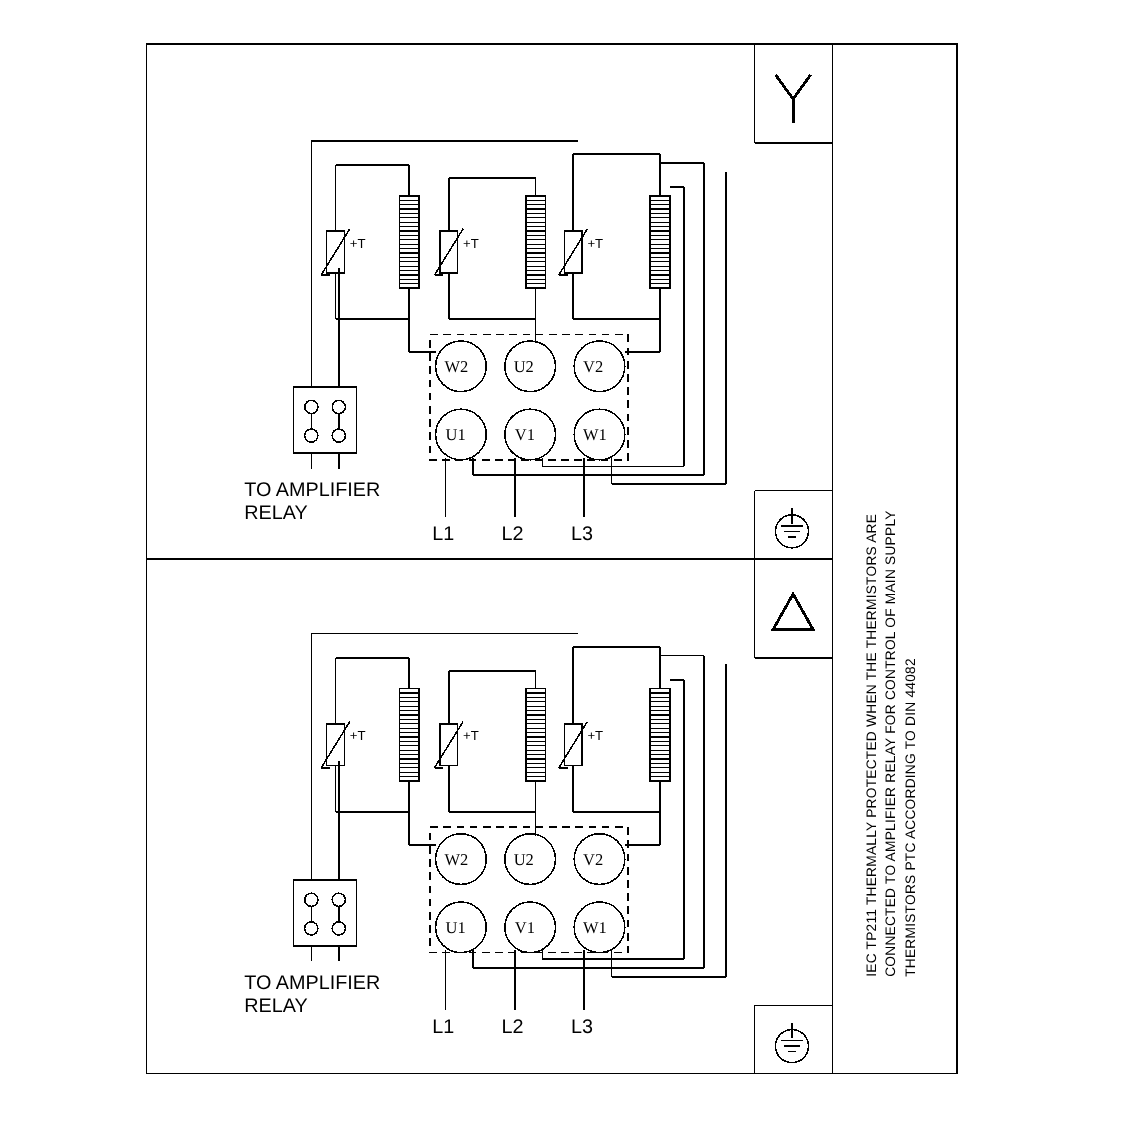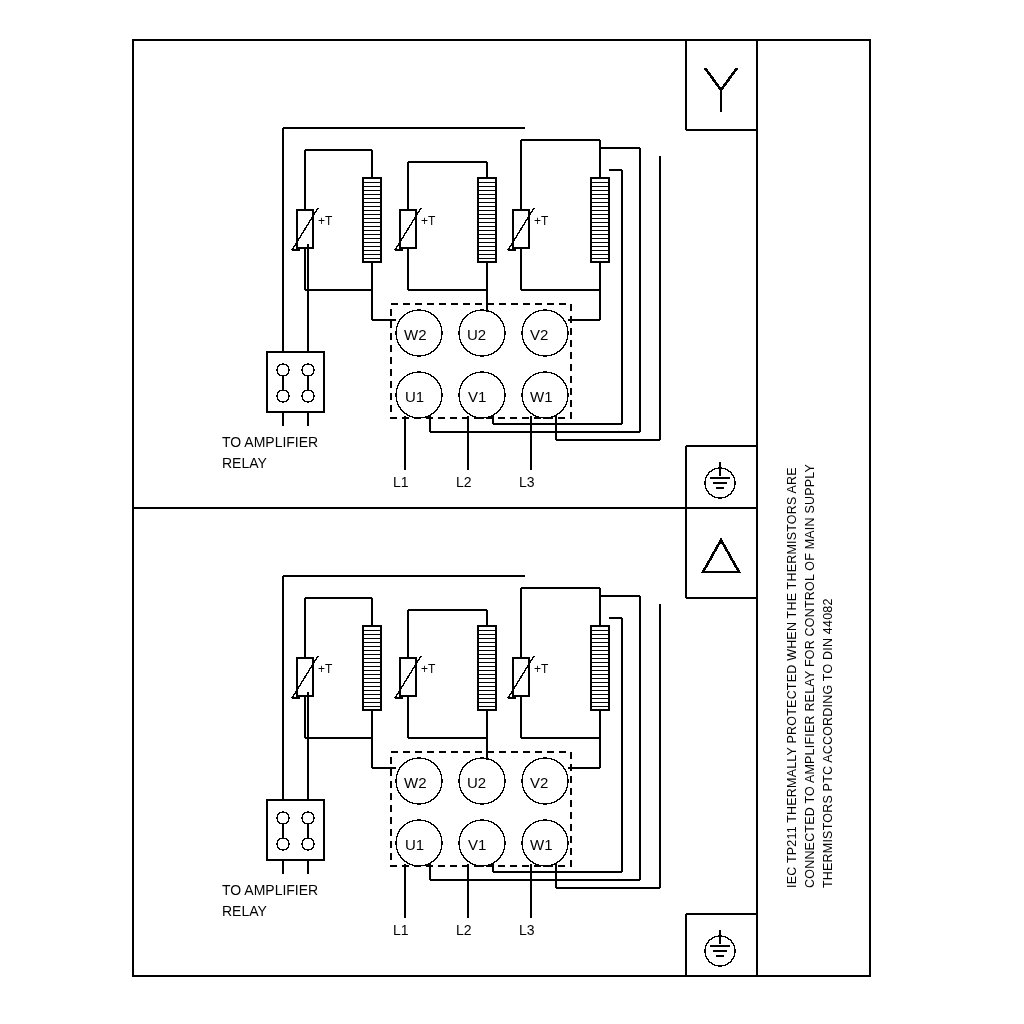--- a/index.html
+++ b/index.html
@@ -20,27 +20,27 @@
     height: 1024px;
   }
   .svg-layer {
     position: absolute;
     left: 0;
     top: 0;
   }
   .lbl {
     position: absolute;
     font-family: "Liberation Sans", sans-serif;
-    font-size: 14px;
+    font-size: 18px;
     color: #000;
     white-space: pre;
     line-height: 1.55;
   }
   .lbl.sm { font-size: 12px; }
-  .lbl.term { font-size: 15px; }
+  .lbl.term { font-size: 15px; font-family: Liberation Serif, serif; }
   .vert-text {
     position: absolute;
     transform-origin: 0 0;
     transform: rotate(-90deg);
     font-size: 12.5px;
     letter-spacing: 0.2px;
     white-space: pre;
   }
 </style>
 </head>

